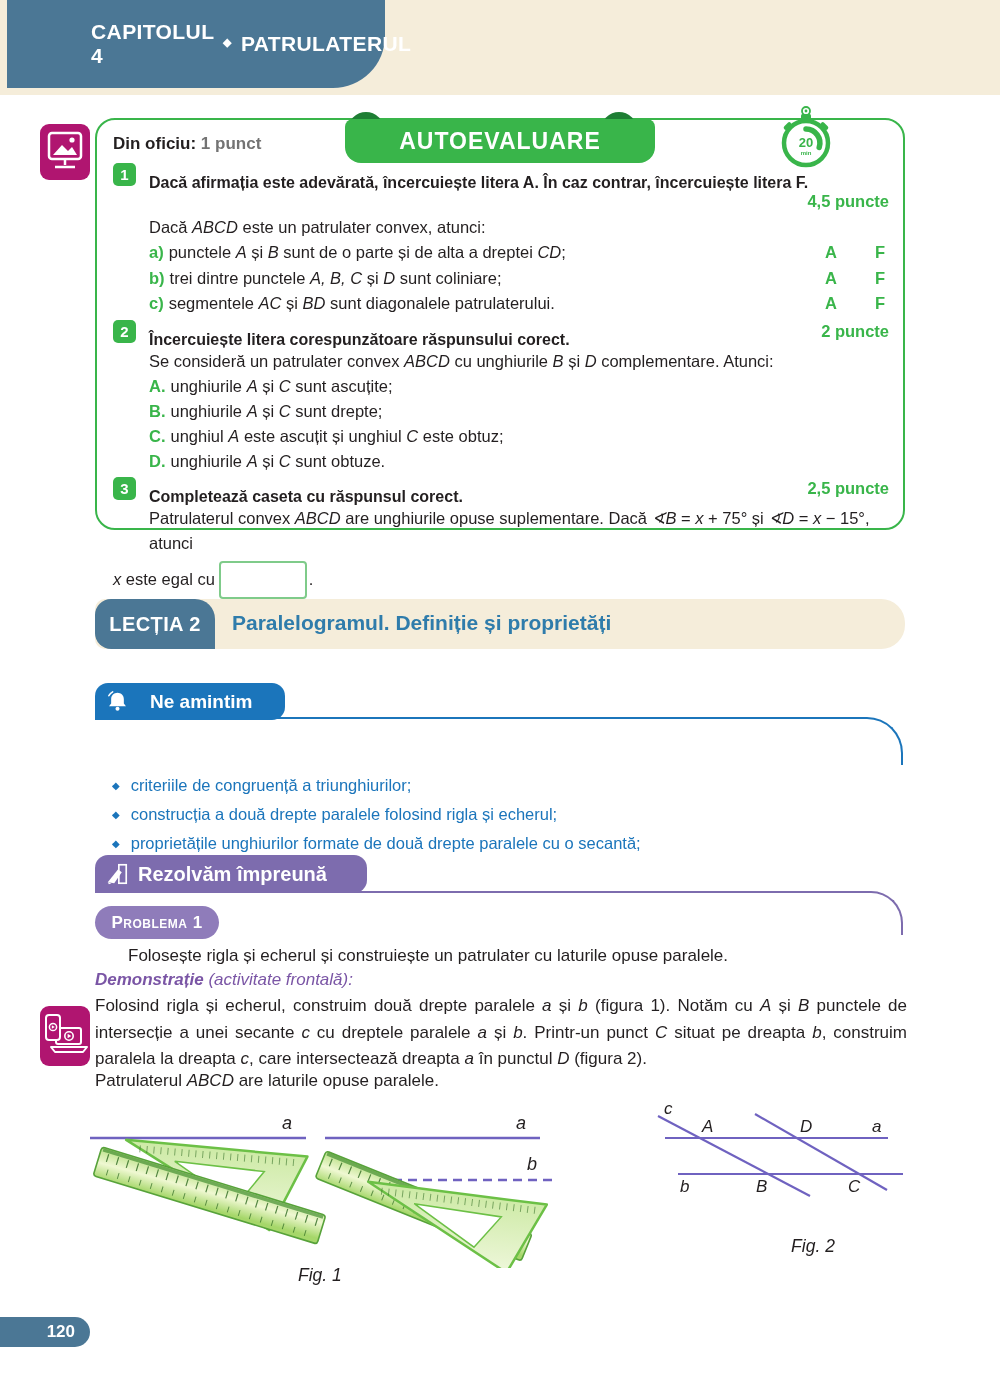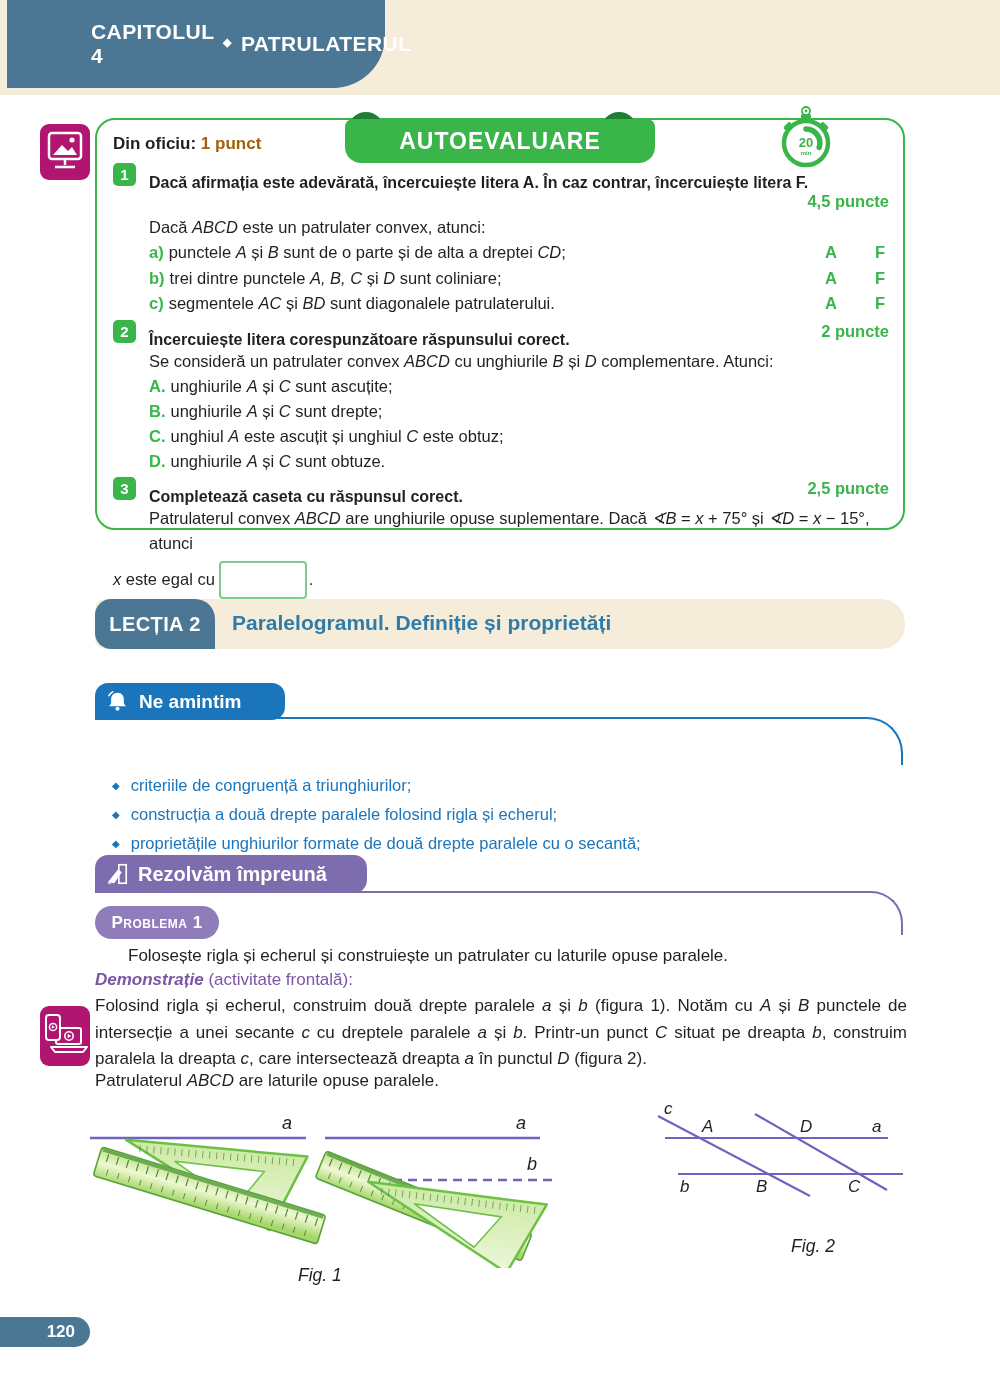--- a/index.html
+++ b/index.html
@@ -14,48 +14,48 @@
   
   .autoeval{position:absolute;left:95px;top:118px;width:810px;height:412px;background:#fff;
         border:2.5px solid #39b54a;border-radius:20px;box-sizing:border-box;padding:10px 14px 0 16px;font-size:16.5px;}
   .banner-wrap{position:absolute;left:345px;top:112px;width:295px;height:52px;}
   .fold{position:absolute;top:0;width:36px;height:36px;border-radius:50%;background:#1e7e34;}
   .fold.l{left:3px;} .fold.r{right:3px;}
   .banner{position:absolute;left:0;top:7px;width:310px;height:44px;background:#39b54a;border-radius:8px 8px 16px 16px;
         display:flex;align-items:center;justify-content:center;color:#fff;font-weight:bold;font-size:23px;letter-spacing:1px;}
   .timer{position:absolute;left:778px;top:102px;width:56px;height:66px;}
   .din-oficiu{font-weight:bold;font-size:17px;height:26px;margin-top:4px;}
-  .green-t{color:#a16207;margin-top:44px;}
+  .green-t{color:#737373;margin-top:44px;}
   .prompt-row{display:flex;align-items:flex-start;margin-top:3px;min-height:26px;}
   .badge{flex:0 0 auto;width:23px;height:23px;background:#39b54a;border-radius:5px;color:#fff;font-weight:bold;
         font-size:15px;display:flex;align-items:center;justify-content:center;margin-right:13px;}
   .prompt{font-weight:bold;font-size:16px;padding-top:11px;}
   .points{margin-left:auto;color:#39b54a;font-weight:bold;font-size:16.5px;padding-top:2px;white-space:nowrap;}
   .points-line{text-align:right;color:#39b54a;font-weight:bold;font-size:16.5px;height:23px;}
   .qline{padding-left:36px;min-height:25px;line-height:25px;}
   .qrow{position:relative;padding-left:36px;padding-right:120px;min-height:25.5px;line-height:25.5px;}
   .opt-label{color:#39b54a;font-weight:bold;margin-right:5px;}
   .af{position:absolute;top:0;color:#39b54a;font-weight:bold;}
   .af-a{right:52px;} .af-f{right:4px;}
-  .it{font-style:italic;} .i{} .bi{font-style:italic;font-weight:bold;}
+  .it{font-style:italic;} .i{font-style:italic;} .bi{font-style:italic;font-weight:bold;}
   .answer-box{display:inline-block;width:84px;height:34px;border:2px solid #7fcb8a;border-radius:4px;
         vertical-align:middle;margin-left:4px;margin-right:2px;background:#fff;}
   .q3-line2{padding-left:0;margin-top:4px;height:42px;line-height:38px;}
   
   .lesson-bar{position:absolute;left:95px;top:599px;width:810px;height:50px;background:#f5edda;border-radius:10px 24px 24px 10px;}
   .lesson-badge{position:absolute;left:95px;top:599px;width:120px;height:50px;background:#4b7795;
         border-radius:16px 20px 0 16px;display:flex;align-items:center;justify-content:center;
         color:#fff;font-weight:bold;font-size:20px;letter-spacing:.4px;}
   .lesson-title{position:absolute;left:232px;top:611px;color:#2f7cab;font-weight:bold;font-size:21px;}
   
   .blue-bracket{position:absolute;left:95px;top:717px;width:808px;height:48px;
         border-top:2.5px solid #1b75bb;border-right:2.5px solid #1b75bb;border-top-right-radius:36px;box-sizing:border-box;}
   .ne-box{position:absolute;left:95px;top:683px;width:190px;height:37px;background:#1b75bb;
         border-radius:13px 13px 13px 0;display:flex;align-items:center;padding-left:10px;box-sizing:border-box;color:#fff;
-        font-weight:bold;font-size:19px;gap:9px;}
+        font-weight:bold;font-size:19px;gap:20px;}
   .bullets{position:absolute;left:112px;top:772px;width:790px;}
   .bullet-row{min-height:27px;line-height:27px;color:#1b75bb;font-size:16.5px;}
   .bullet-row .dia{font-size:10px;margin-right:11px;display:inline-block;transform:translateY(-2px);}
   
   .purple-bracket{position:absolute;left:95px;top:891px;width:808px;height:44px;
         border-top:2.5px solid #7d6cae;border-right:2.5px solid #7d6cae;border-top-right-radius:32px;box-sizing:border-box;}
   .rez-box{position:absolute;left:95px;top:855px;width:272px;height:38px;background:#7d6cae;
         border-radius:13px 13px 13px 0;display:flex;align-items:center;padding-left:10px;box-sizing:border-box;color:#fff;
         font-weight:bold;font-size:20px;gap:9px;}
   .problema-pill{position:absolute;left:95px;top:906px;width:124px;height:33px;background:#8f7cba;border-radius:17px;

